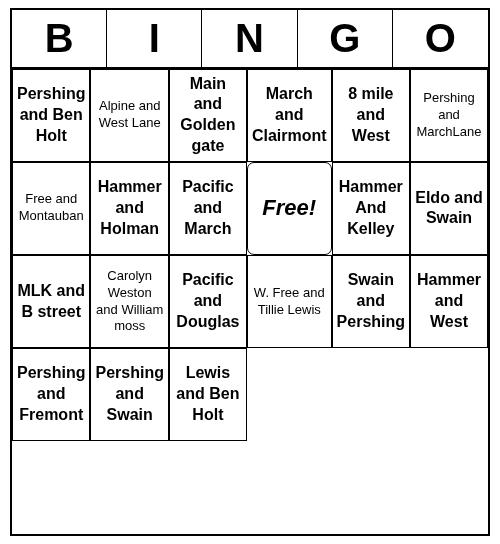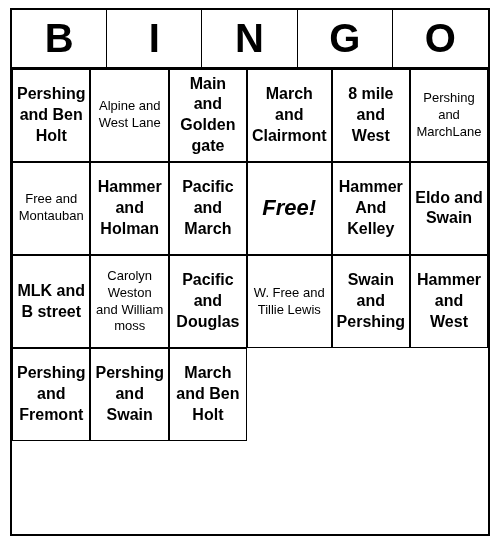--- a/index.html
+++ b/index.html
@@ -44,20 +44,21 @@
       justify-content: center;
       text-align: center;
       padding: 4px;
       font-size: 13px;
       line-height: 1.3;
     }
     .bingo-cell.free {
       font-size: 22px;
       font-weight: bold;
       font-style: italic;
+      border-radius: 7px;
     }
     .bingo-cell.large-text {
       font-size: 16px;
       font-weight: bold;
     }
     .bingo-cell.small-text {
       font-size: 13px;
     }
   </style>
 </head>
@@ -85,15 +86,15 @@
       <div class="bingo-cell large-text">Hammer And Kelley</div>
       <div class="bingo-cell large-text">Eldo and Swain</div>
       <div class="bingo-cell large-text">MLK and B street</div>
       <div class="bingo-cell small-text">Carolyn Weston and William moss</div>
       <div class="bingo-cell large-text">Pacific and Douglas</div>
       <div class="bingo-cell">W. Free and Tillie Lewis</div>
       <div class="bingo-cell large-text">Swain and Pershing</div>
       <div class="bingo-cell large-text">Hammer and West</div>
       <div class="bingo-cell large-text">Pershing and Fremont</div>
       <div class="bingo-cell large-text">Pershing and Swain</div>
-      <div class="bingo-cell large-text">March and Ben Holt</div>
+      <div class="bingo-cell large-text">Lewis and Ben Holt</div>
     </div>
 </div>
 
 </body></html>

